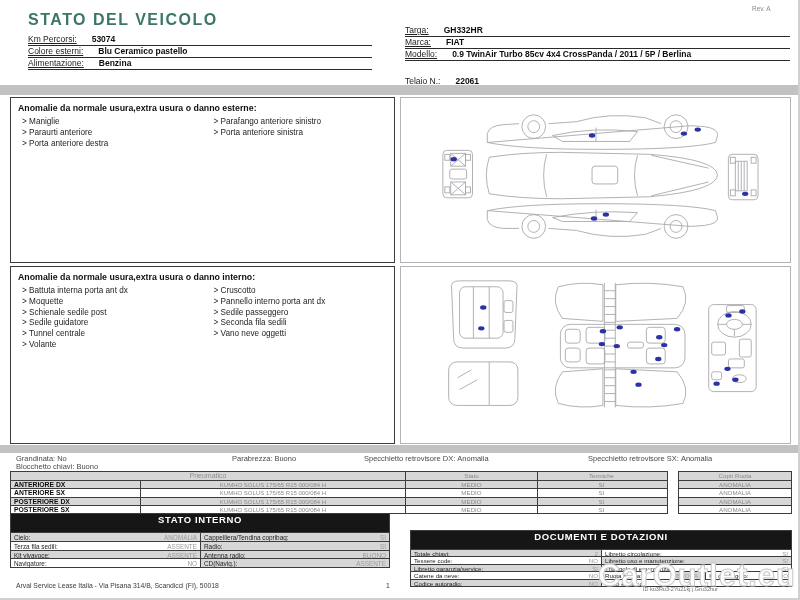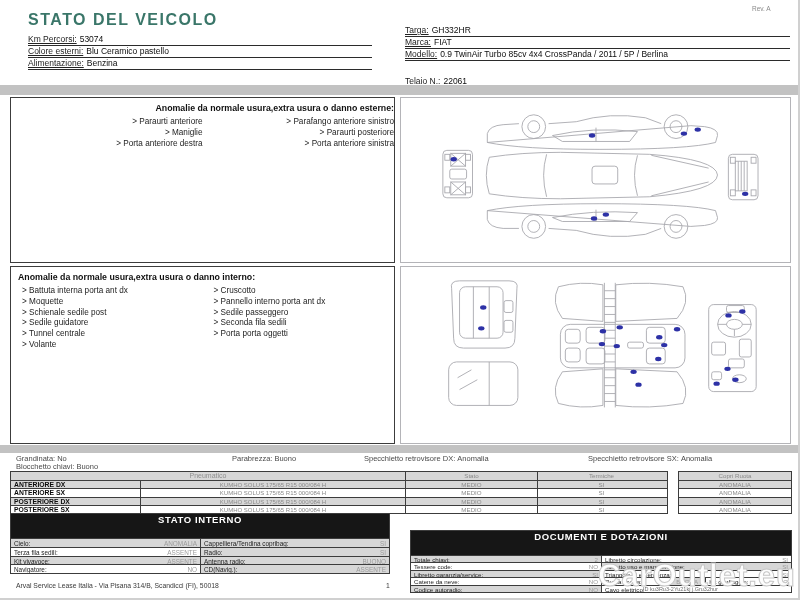--- a/index.html
+++ b/index.html
@@ -7,21 +7,21 @@
         font-family:"Liberation Sans","DejaVu Sans",sans-serif;overflow:hidden;
         border-right:2px solid #d0d0d0;border-bottom:2px solid #d0d0d0;box-sizing:border-box;}
 
   
   .doc-title{position:absolute;left:28px;top:11px;font-size:16px;font-weight:bold;
              letter-spacing:1.5px;color:#3a7669;}
   .rev{position:absolute;left:752px;top:5px;font-size:6.5px;color:#8a8a8a;}
   .kv{position:absolute;height:11px;line-height:11px;border-bottom:1px solid #2b2b2b;
       font-size:8.5px;color:#222;white-space:nowrap;overflow:hidden;}
   .kv .kl{margin-right:3px;text-decoration:underline;}
-  .kv .kvv{font-weight:normal;color:#0d0d0d;}
+  .kv .kvv{font-weight:bold;color:#0d0d0d;margin-left:12px;}
 
   .band{position:absolute;left:0;width:800px;height:10px;background:#c2c2c2;}
 
   
   .panel{position:absolute;border:1px solid #3c3c3c;background:#fff;box-sizing:border-box;}
   .panel.light{border-color:#b4b4b8;}
   .ptitle{font-weight:bold;font-size:8.8px;color:#101010;margin:5px 0 4px 7px;}
   .pcols{display:flex;}
   .pcol{width:50%;}
   .pitem{font-size:8.2px;color:#232323;line-height:10.8px;padding-left:11px;white-space:nowrap;}
@@ -44,21 +44,21 @@
   .tc.mid2{width:128px;font-size:6.2px;color:#8a8a8a;text-align:center;}
   .thead{font-size:7px;color:#909090;text-align:center;background:#d7d7d7;}
   .tc.ph{width:394px;border-left:none;}
   .crow{height:8.2px;line-height:8.4px;border-top:1px solid #3c3c3c;font-size:6.2px;
         color:#8a8a8a;text-align:center;box-sizing:border-box;overflow:hidden;}
   .crow:first-child{border-top:none;}
   .crow.shade{background:#d7d7d7;}
 
   
   .btable{position:absolute;border:1px solid #3c3c3c;box-sizing:border-box;background:#fff;}
-  .bheader{background:#161616;color:#ffffff;font-weight:bold;font-size:9.5px;height:24px;
+  .bheader{background:#161616;color:#ffffff;font-weight:bold;font-size:9.5px;height:18px;
            line-height:11.5px;text-align:center;letter-spacing:.6px;}
   .brow{display:flex;border-top:1px solid #3c3c3c;box-sizing:border-box;}
   .si .brow{height:8.8px;line-height:9px;font-size:6.4px;}
   .dc .brow{height:7.4px;line-height:7.6px;font-size:6.2px;}
   .bhalf{width:50%;display:flex;justify-content:space-between;box-sizing:border-box;
          padding:0 3px;overflow:hidden;white-space:nowrap;}
   .bhalf.rgt{border-left:1px solid #3c3c3c;}
   .bl{color:#1d1d1d;}
   .bv{color:#9b9b9b;text-align:right;}
   .shl{background:#d7d7d7;}
@@ -98,31 +98,30 @@
   </div>
   <div class="kv" style="left:405px;top:49px;width:385px;">
     <span class="kl">Modello:</span><span class="kvv">0.9 TwinAir Turbo 85cv 4x4 CrossPanda / 2011 / 5P / Berlina</span>
   </div>
   <div class="kv" style="left:405px;top:76px;width:385px;">
     <span class="kl">Telaio N.:</span><span class="kvv">22061</span>
   </div>
 
   <div class="band" style="top:85px;"></div>
 
-  <div class="panel" style="left:10px;top:97px;width:385px;height:166px;text-align:right;">
+  <div class="panel" style="left:10px;top:97px;width:385px;height:166px;">
     <div class="ptitle">Anomalie da normale usura,extra usura o danno esterne:</div>
     <div class="pcols">
       <div class="pcol">
+        <div class="pitem">Maniglie</div>
         <div class="pitem">Paraurti anteriore</div>
-        <div class="pitem">Maniglie</div>
         <div class="pitem">Porta anteriore destra</div>
       </div>
       <div class="pcol">
         <div class="pitem">Parafango anteriore sinistro</div>
-        <div class="pitem">Paraurti posteriore</div>
         <div class="pitem">Porta anteriore sinistra</div>
       </div>
     </div>
   </div>
 
   <div class="panel light" style="left:400px;top:97px;width:391px;height:166px;">
     <svg viewBox="0 0 391 166" width="389" height="164">
       <g stroke="#a8a8ae" fill="none" stroke-width="0.9">
 
         <rect x="41" y="53" width="30" height="48" rx="4"></rect>
@@ -187,21 +186,21 @@
         <div class="pitem">Schienale sedile post</div>
         <div class="pitem">Sedile guidatore</div>
         <div class="pitem">Tunnel centrale</div>
         <div class="pitem">Volante</div>
       </div>
       <div class="pcol">
         <div class="pitem">Cruscotto</div>
         <div class="pitem">Pannello interno porta ant dx</div>
         <div class="pitem">Sedile passeggero</div>
         <div class="pitem">Seconda fila sedili</div>
-        <div class="pitem">Porta porta oggetti</div>
+        <div class="pitem">Vano neve oggetti</div>
       </div>
     </div>
   </div>
 
   <div class="panel light" style="left:400px;top:266px;width:391px;height:178px;">
     <svg viewBox="0 0 391 178" width="389" height="176">
       <g stroke="#a8a8ae" fill="none" stroke-width="0.9">
 
         <path d="M50,22 Q48,14 58,14 L108,14 Q118,14 116,22 L114,72 Q114,82 104,82 L62,82 Q52,82 52,72 Z"></path>
         <rect x="58" y="20" width="44" height="52" rx="6"></rect>

